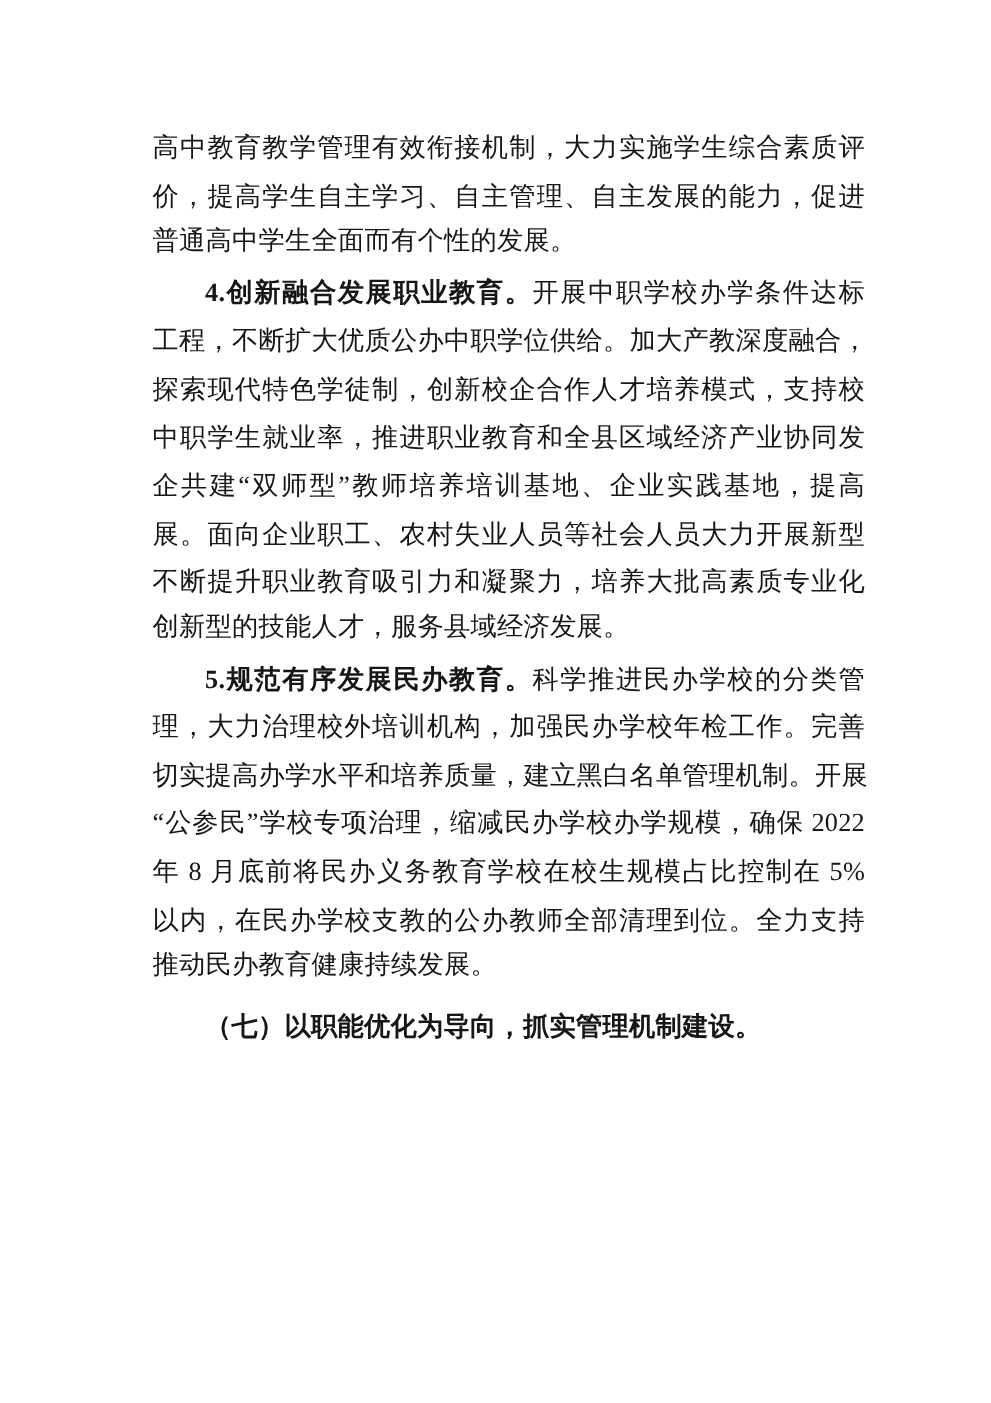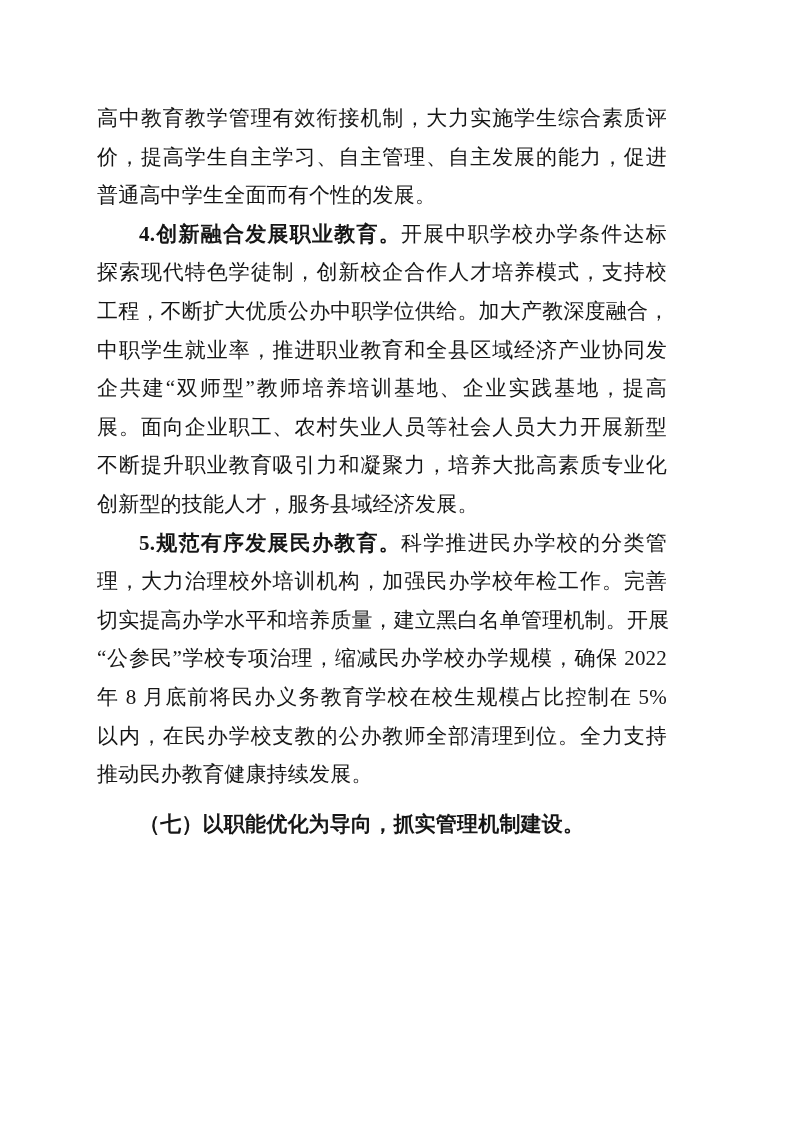--- a/index.html
+++ b/index.html
@@ -14,39 +14,40 @@
     overflow: hidden;
     font-family: "Liberation Serif", "DejaVu Serif", serif;
   }
   .page {
     position: absolute;
     inset: 0;
     background: #ffffff;
   }
   .textblock {
     position: absolute;
-    left: 97px;
+    left: 122px;
     top: 99px;
     width: 570px;
     color: #161616;
   }
   .block { margin: 0; padding: 0; }
   .line {
     font-size: 21px;
     line-height: 38.6px;
     height: 38.6px;
     white-space: nowrap;
     text-align: justify;
     text-align-last: justify;
     text-justify: inter-character;
     letter-spacing: 0.2px;
   }
   .line.lastline {
     text-align: left;
     text-align-last: left;
+    font-family: Liberation Mono, monospace;
   }
   .line.indent {
     text-indent: 42px;
   }
   .heading {
     margin-top: 11px;
     margin-bottom: 10px;
   }
   .heading .line {
     font-weight: 700;
@@ -58,22 +59,22 @@
 
 <main class="page">
   <section class="textblock" id="doc">
       <div class="block paragraph">
         <div class="line"><span>高中教育教学管理有效衔接机制，大力实施学生综合素质评</span></div>
         <div class="line"><span>价，提高学生自主学习、自主管理、自主发展的能力，促进</span></div>
         <div class="line lastline"><span>普通高中学生全面而有个性的发展。</span></div>
       </div>
       <div class="block paragraph">
         <div class="line indent"><b>4.创新融合发展职业教育。</b><span>开展中职学校办学条件达标</span></div>
+        <div class="line"><span>工程，不断扩大优质公办中职学位供给。加大产教深度融合，</span></div>
         <div class="line"><span>探索现代特色学徒制，创新校企合作人才培养模式，支持校</span></div>
-        <div class="line"><span>工程，不断扩大优质公办中职学位供给。加大产教深度融合，</span></div>
         <div class="line"><span>中职学生就业率，推进职业教育和全县区域经济产业协同发</span></div>
         <div class="line"><span>企共建“双师型”教师培养培训基地、企业实践基地，提高</span></div>
         <div class="line"><span>展。面向企业职工、农村失业人员等社会人员大力开展新型</span></div>
         <div class="line"><span>不断提升职业教育吸引力和凝聚力，培养大批高素质专业化</span></div>
         <div class="line lastline"><span>创新型的技能人才，服务县域经济发展。</span></div>
       </div>
       <div class="block paragraph">
         <div class="line indent"><b>5.规范有序发展民办教育。</b><span>科学推进民办学校的分类管</span></div>
         <div class="line"><span>理，大力治理校外培训机构，加强民办学校年检工作。完善</span></div>
         <div class="line"><span>切实提高办学水平和培养质量，建立黑白名单管理机制。开展</span></div>

